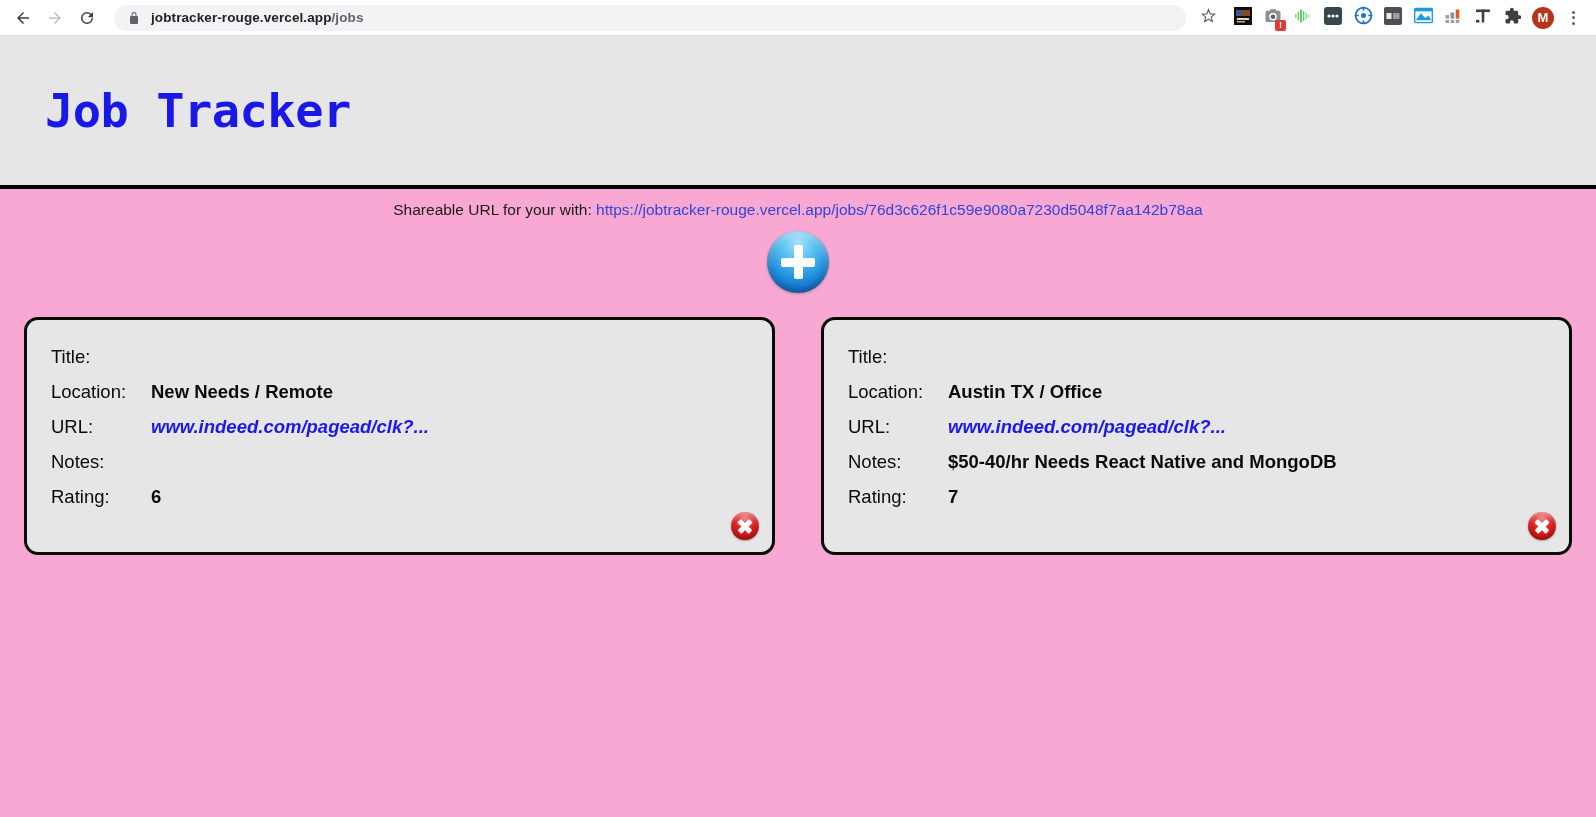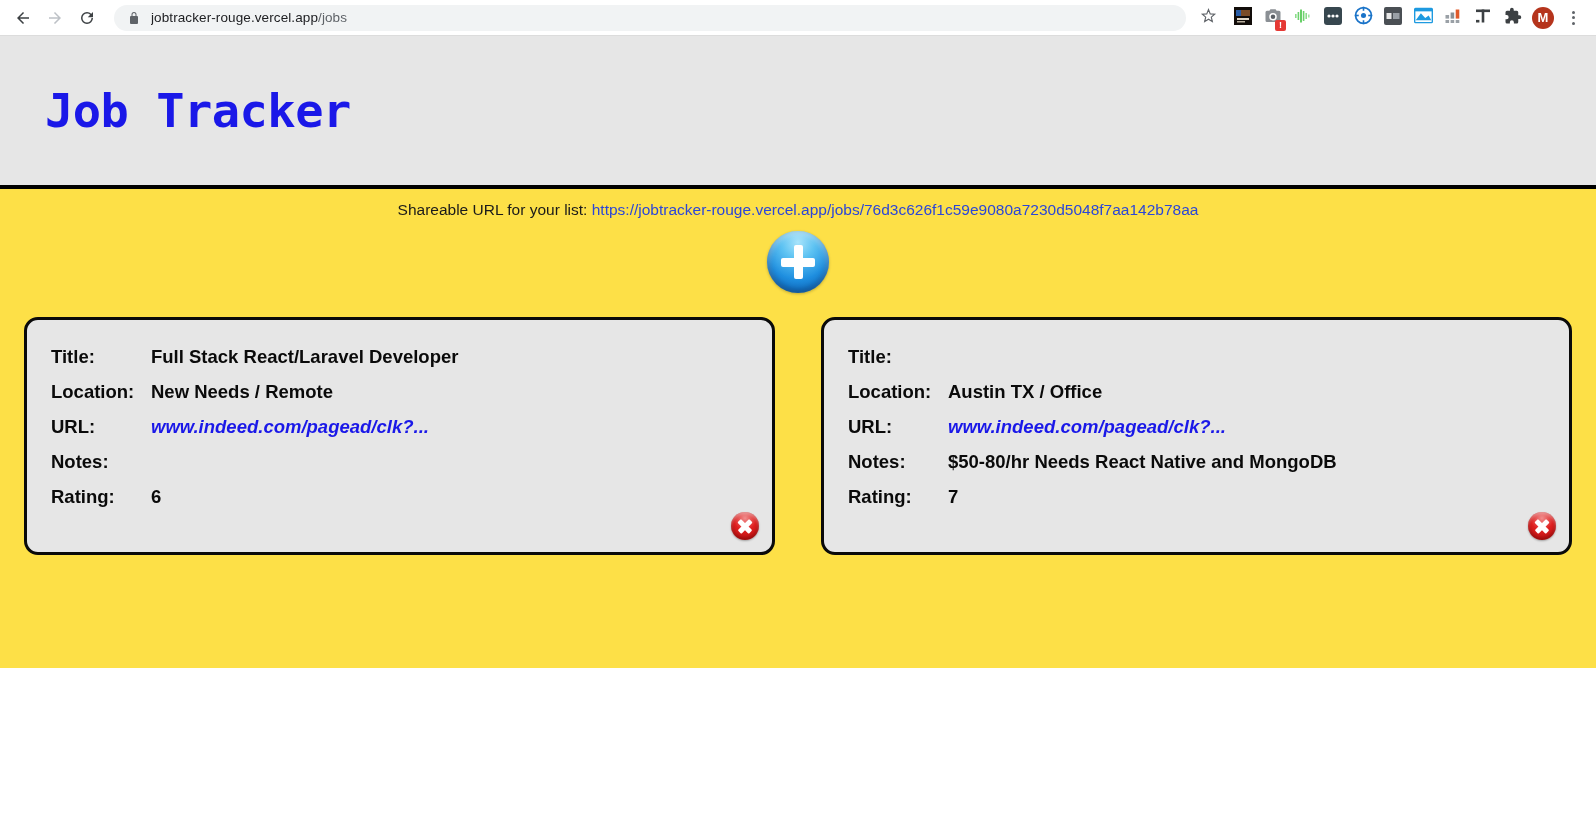--- a/index.html
+++ b/index.html
@@ -38,20 +38,21 @@
   .omnibox {
     flex: 1 1 auto;
     height: 26px;
     background: #f1f3f4;
     border-radius: 13px;
     display: flex;
     align-items: center;
     padding: 0 14px;
     margin: 0 8px 0 10px;
     min-width: 0;
+    font-weight: bold;
   }
   .lock-icon { flex: 0 0 auto; margin-right: 11px; display:flex; align-items:center;}
   .omnibox-url {
     font-family: "Liberation Sans", sans-serif;
     font-size: 13.5px;
     color: #202124;
     white-space: nowrap;
     overflow: hidden;
     text-overflow: ellipsis;
     letter-spacing: 0.1px;
@@ -99,22 +100,22 @@
     font-weight: bold;
     display: flex; align-items: center; justify-content: center;
     font-family: "Liberation Sans", sans-serif;
   }
   .kebab { display:flex; flex-direction:column; gap:2.5px; align-items:center; }
   .kebab i { width:3px; height:3px; background:#5f6368; border-radius:50%; display:block; }
 
   
   .page {
     width: 1596px;
-    height: 632px;
-    background: #fde047;
+    height: 781px;
+    background: #f9a8d4;
     position: relative;
     overflow: hidden;
   }
 
   .site-header {
     height: 153px;
     background: #e6e6e6;
     border-bottom: 4px solid #000000;
     display: flex;
     align-items: center;
@@ -187,21 +188,21 @@
     display: flex;
     align-items: baseline;
     margin-bottom: 13px;
   }
   .card-row:last-of-type { margin-bottom: 0; }
   .card-label {
     width: 100px;
     flex: 0 0 100px;
     font-family: "Liberation Sans", sans-serif;
     font-size: 18.5px;
-    font-weight: bold;
+    font-weight: normal;
     color: #0a0a0a;
   }
   .card-value {
     font-family: "Liberation Sans", sans-serif;
     font-size: 18.5px;
     font-weight: bold;
     color: #0a0a0a;
   }
   .card-value.link {
     color: #1a18e8;
@@ -403,36 +404,35 @@
   </div>
 </div>
 
 <div class="page">
 
   <div class="site-header">
     <div class="site-title">Job Tracker</div>
   </div>
 
   <div class="share-line">
-    <span>Shareable URL for your list:</span>
+    <span>Shareable URL for your with:</span>
     <a href="#">https://jobtracker-rouge.vercel.app/jobs/76d3c626f1c59e9080a7230d5048f7aa142b78aa</a>
   </div>
 
   <div class="add-row">
     <div class="add-btn">
       <span></span>
     </div>
   </div>
 
   <div class="cards-wrap">
 
     <div class="job-card">
       <div class="card-row">
         <div class="card-label">Title:</div>
-        <div class="card-value">Full Stack React/Laravel Developer</div>
       </div>
       <div class="card-row">
         <div class="card-label">Location:</div>
         <div class="card-value">New Needs / Remote</div>
       </div>
       <div class="card-row">
         <div class="card-label">URL:</div>
         <a href="#" class="card-value link">www.indeed.com/pagead/clk?...</a>
       </div>
       <div class="card-row">
@@ -454,21 +454,21 @@
       <div class="card-row">
         <div class="card-label">Location:</div>
         <div class="card-value">Austin TX / Office</div>
       </div>
       <div class="card-row">
         <div class="card-label">URL:</div>
         <a href="#" class="card-value link">www.indeed.com/pagead/clk?...</a>
       </div>
       <div class="card-row">
         <div class="card-label">Notes:</div>
-        <div class="card-value">$50-80/hr Needs React Native and MongoDB</div>
+        <div class="card-value">$50-40/hr Needs React Native and MongoDB</div>
       </div>
       <div class="card-row">
         <div class="card-label">Rating:</div>
         <div class="card-value">7</div>
       </div>
       <div class="delete-btn">
         <span></span>
       </div>
     </div>
 

